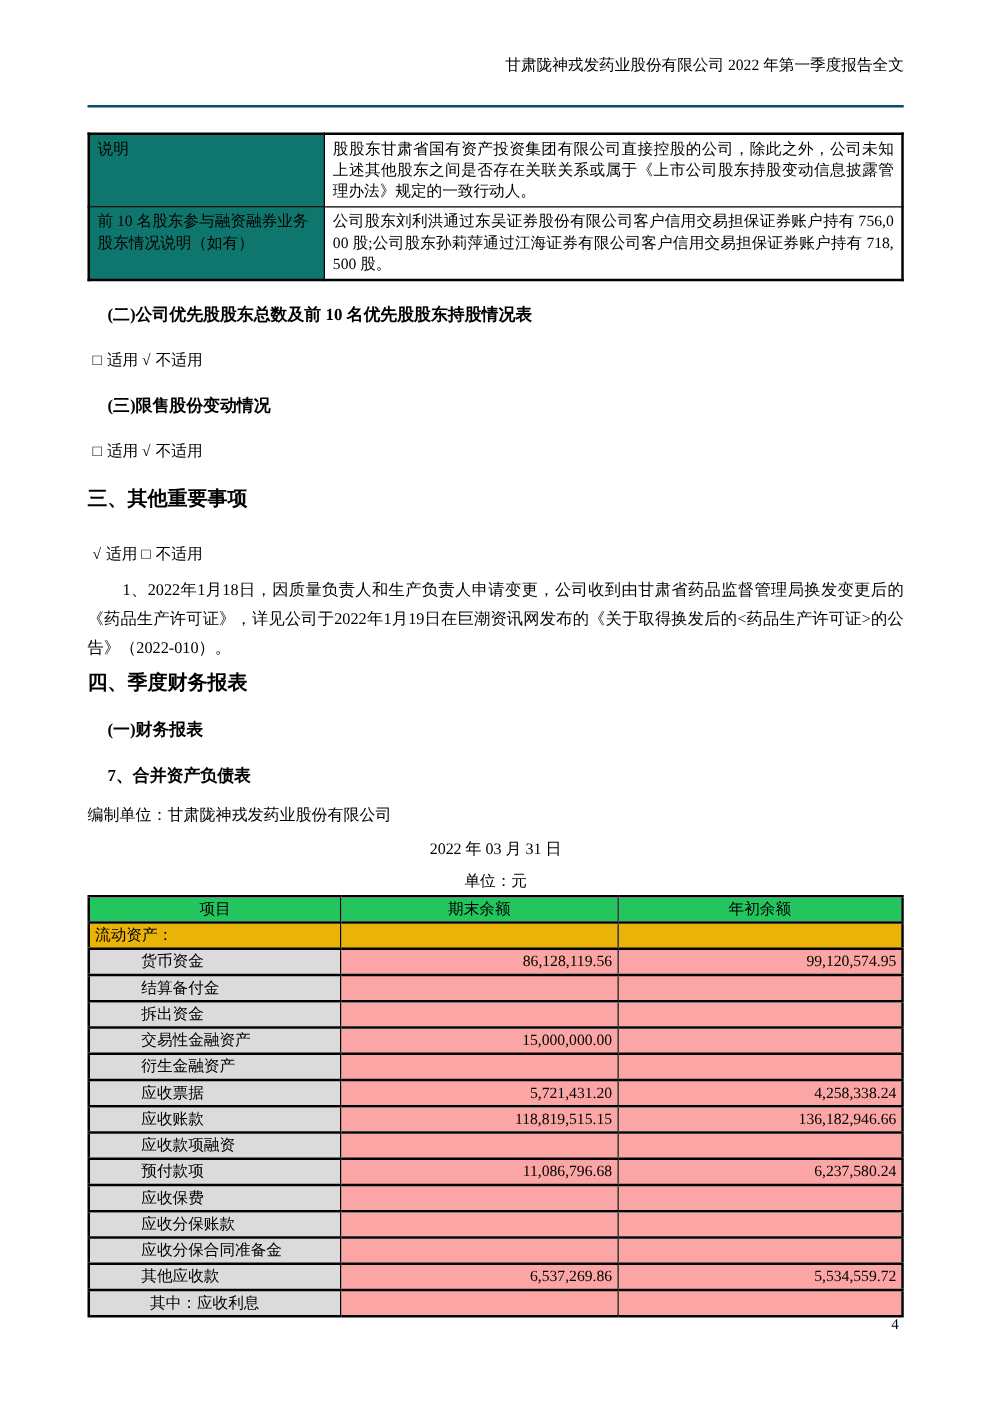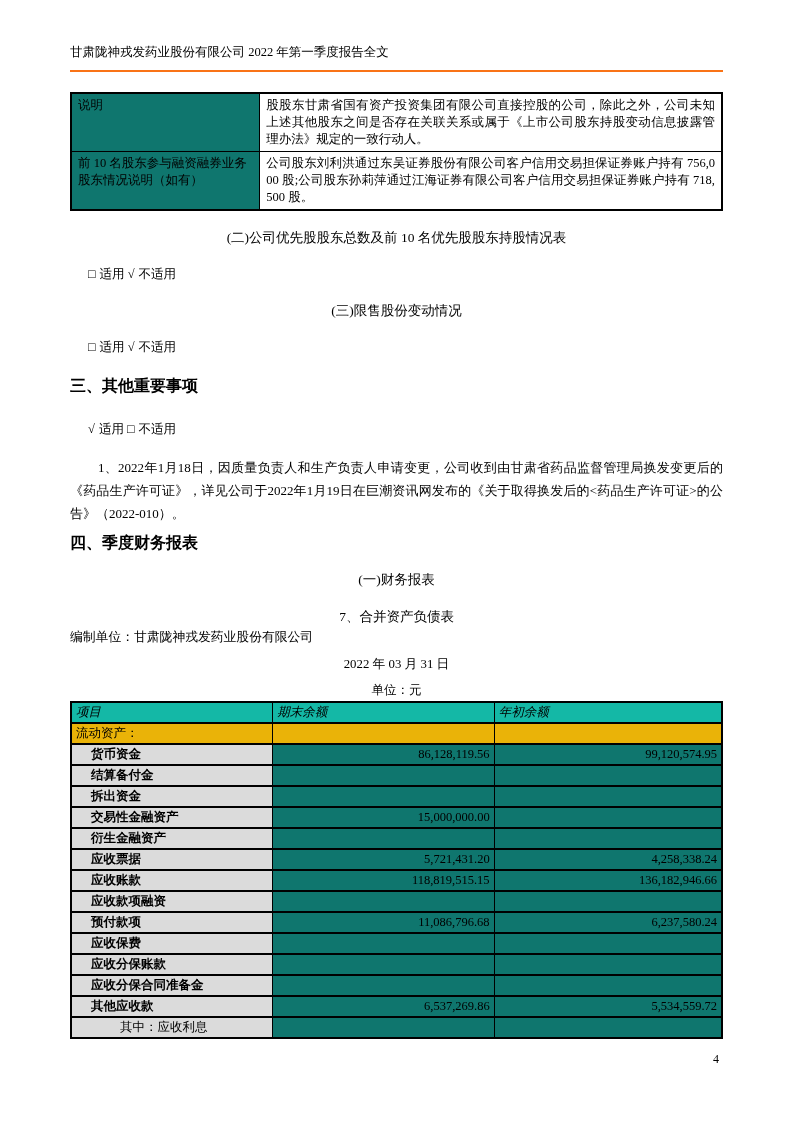--- a/index.html
+++ b/index.html
@@ -5,56 +5,56 @@
   html,body { margin:0; padding:0; background:#ffffff; }
   body {
     width:793px; height:1122px;
     font-family:"Liberation Serif","DejaVu Serif",serif;
     color:#000;
   }
   .page { position:relative; width:793px; height:1122px; box-sizing:border-box;
           padding:45px 70px 0 70px; overflow:hidden; }
 
   
-  .running-header { text-align:left; font-size:12.5px; line-height:15px;
-                    padding-bottom:10px; border-bottom:2px solid #f97316; }
+  .running-header { text-align:right; font-size:12.5px; line-height:15px;
+                    padding-bottom:24px; border-bottom:2px solid #0c4a6e; }
 
   
   .info-table { width:100%; border-collapse:collapse; margin-top:20px;
                 font-size:12.5px; table-layout:fixed; border:2px solid #000; }
   .info-table td { border:1px solid #000; padding:3px 6px; line-height:17px;
                    vertical-align:top; text-align:justify; word-break:break-all; }
   .info-table td.lab { background:#0f766e; text-align:left; }
   .info-table col.c1 { width:29%; }
 
-  .h-sub  { font-size:13.5px; font-weight:normal; line-height:17px; margin:5px;text-align:center; }
+  .h-sub  { font-size:13.5px; font-weight:bold; line-height:17px; margin:16px; }
   .h-main { font-size:16px;  font-weight:bold; line-height:20px; margin:0; }
-  .app    { font-size:12.5px; line-height:17px; margin:18px; }
+  .app    { font-size:12.5px; line-height:17px; margin:4px; }
   .app .mark { display:inline-block; padding-right:4px; }
   .para   { font-size:13px; line-height:23px; margin:0; text-indent:28px;
             text-align:justify; }
 
   .mt18{margin-top:18px} .mt20{margin-top:20px} .mt19{margin-top:19px} .mt25{margin-top:25px} .mt8{margin-top:8px}
   .mt23{margin-top:23px} .mt5{margin-top:5px} .mt4{margin-top:4px}
 
   .compiler { font-size:12.8px; line-height:15px; margin:0; }
   .bs-date  { font-size:12.8px; line-height:14px; margin:12px; text-align:center; }
   .bs-unit  { font-size:12.5px; line-height:14px; margin:0; text-align:center; }
 
   
   .bs { width:100%; border-collapse:collapse; font-size:12.5px; margin-top:4px;
         table-layout:fixed; border:2px solid #000; }
   .bs col.c1{width:31%} .bs col.c2{width:34%} .bs col.c3{width:35%}
   .bs th, .bs td { border:1px solid #000; border-top-width:2px; border-bottom-width:2px;
                    padding:1px 4px; line-height:17px; overflow:hidden; white-space:nowrap; }
-  .bs th { background:#14b8a6; font-weight:normal; text-align:left;font-style:italic; }
+  .bs th { background:#22c55e; font-weight:normal; text-align:center; }
   .bs td.item { background:#DBDBDB; text-align:left; }
   .bs tr.sec td { background:#eab308; }
-  .bs td.val { text-align:right; background:#0f766e; }
-  .bs td.it1 { padding-left:19px;font-weight:bold; }
+  .bs td.val { text-align:right; background:#fca5a5; }
+  .bs td.it1 { padding-left:41px; }
   .bs td.it2 { padding-left:48px; }
 
   .page-num { position:absolute; top:1052px; right:74px; font-size:12px; }
 </style>
 </head>
 <body>
 
 <div class="page">
 
   <div class="running-header">

